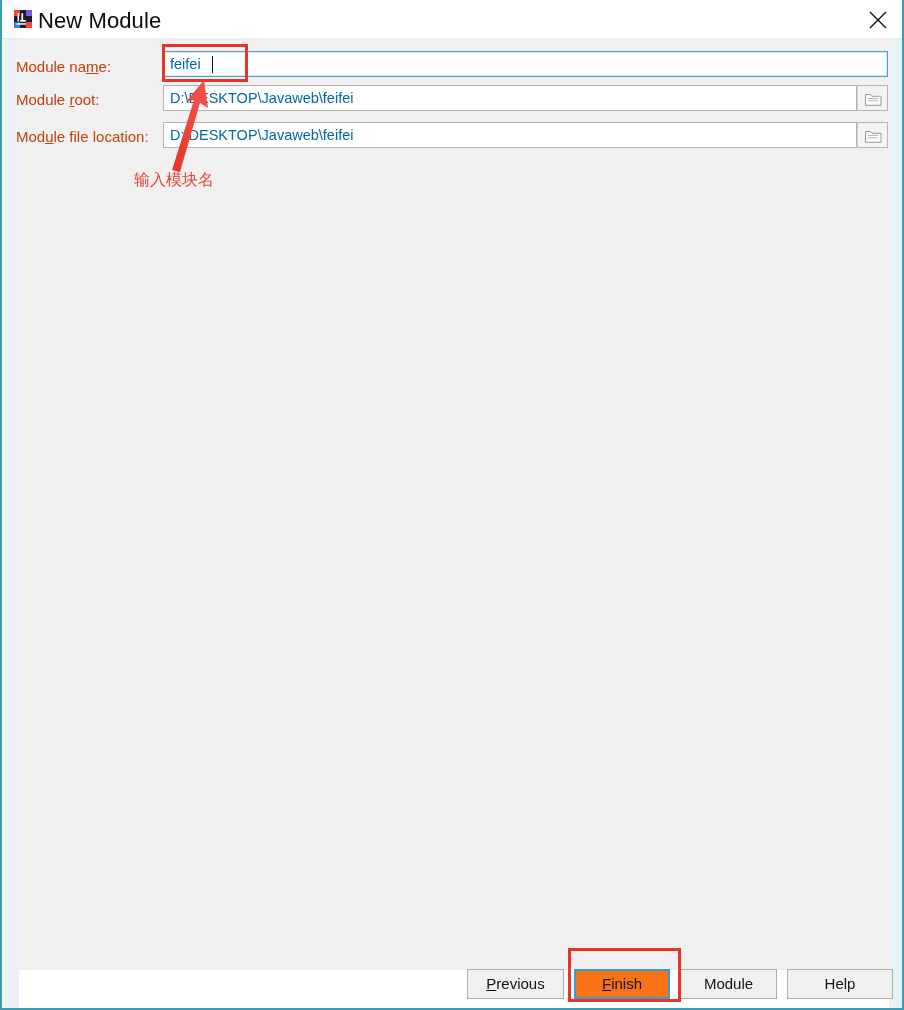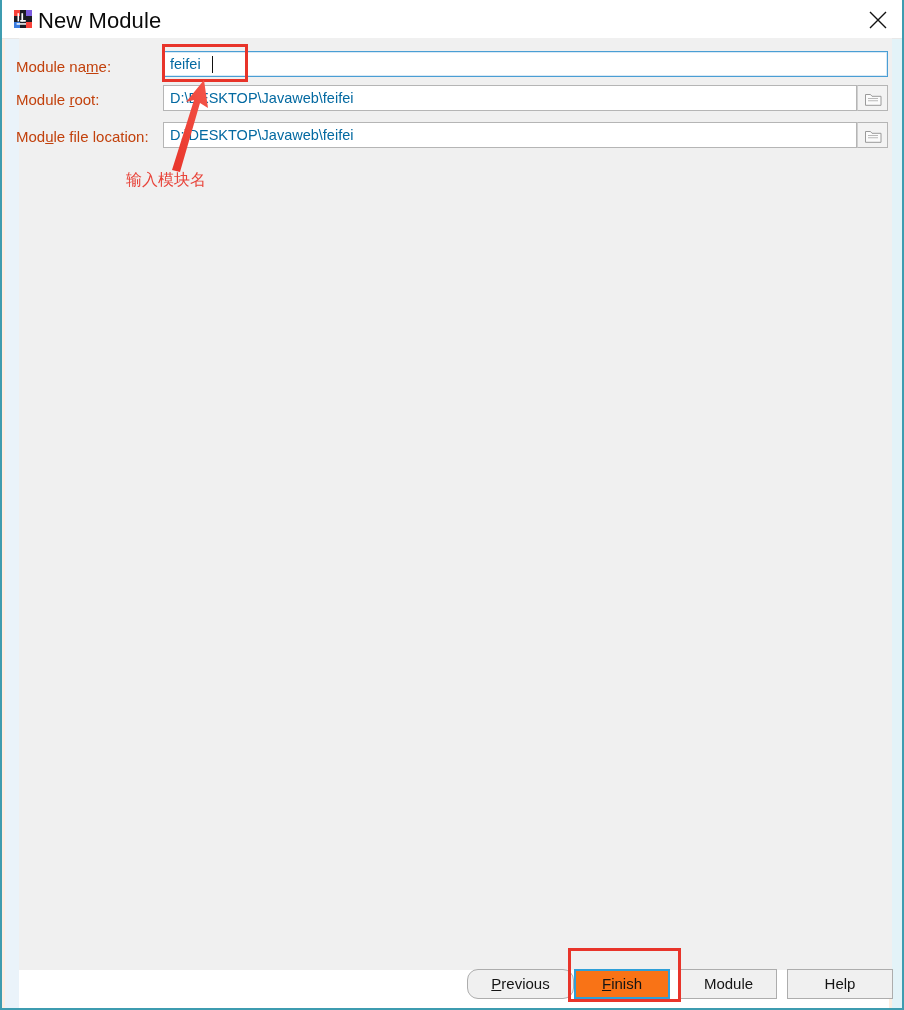--- a/index.html
+++ b/index.html
@@ -262,21 +262,21 @@
         <span>
           <svg width="17" height="14" viewBox="0 0 17 14">
             <path d="M0.5 2.5 h5 l1.5 1.8 h9 v9 h-15.5 z" fill="#fbfbfb" stroke="#9a9a9a" stroke-width="1"></path>
             <path d="M3 6.5 h10 M3 8.7 h10" stroke="#b9b9b9" stroke-width="1.1"></path>
           </svg>
         </span>
       </div>
     </div>
 
     <div class="btnbar">
-      <div class="dlg-btn" style="left:448px; top:931px; width:107px;border-radius:11px;"><u>P</u><span>revious</span></div>
+      <div class="dlg-btn" style="left:448px; top:931px; width:97px;"><u>P</u><span>revious</span></div>
 
       <div class="dlg-btn default" style="left:555px; top:931px; width:96px;"><u>F</u><span>inish</span></div>
 
       <div class="dlg-btn" style="left:661px; top:931px; width:97px;"><span>Module</span></div>
 
       <div class="dlg-btn" style="left:768px; top:931px; width:106px;"><span>Help</span></div>
     </div>
 
   </div>
 
@@ -287,15 +287,15 @@
   <svg class="anno-arrow" style="left:150px; top:72px;" width="110" height="110" viewBox="0 0 110 110">
     <defs>
       <linearGradient id="agrad" x1="0" y1="1" x2="1" y2="0">
         <stop offset="0%" stop-color="#e8342a"></stop>
         <stop offset="100%" stop-color="#f4564a"></stop>
       </linearGradient>
     </defs>
     <path d="M22 98 L44 28 L36 30 L54 8 L58 36 L50 31 L30 100 Z" fill="url(#agrad)"></path>
   </svg>
 
-  <div class="anno-text" style="left:126px; top:170px;font-family:Liberation Serif, serif;">输入模块名</div>
+  <div class="anno-text" style="left:134px; top:170px;font-family:Liberation Serif, serif;">输入模块名</div>
 
 </div>
 
 </body></html>

